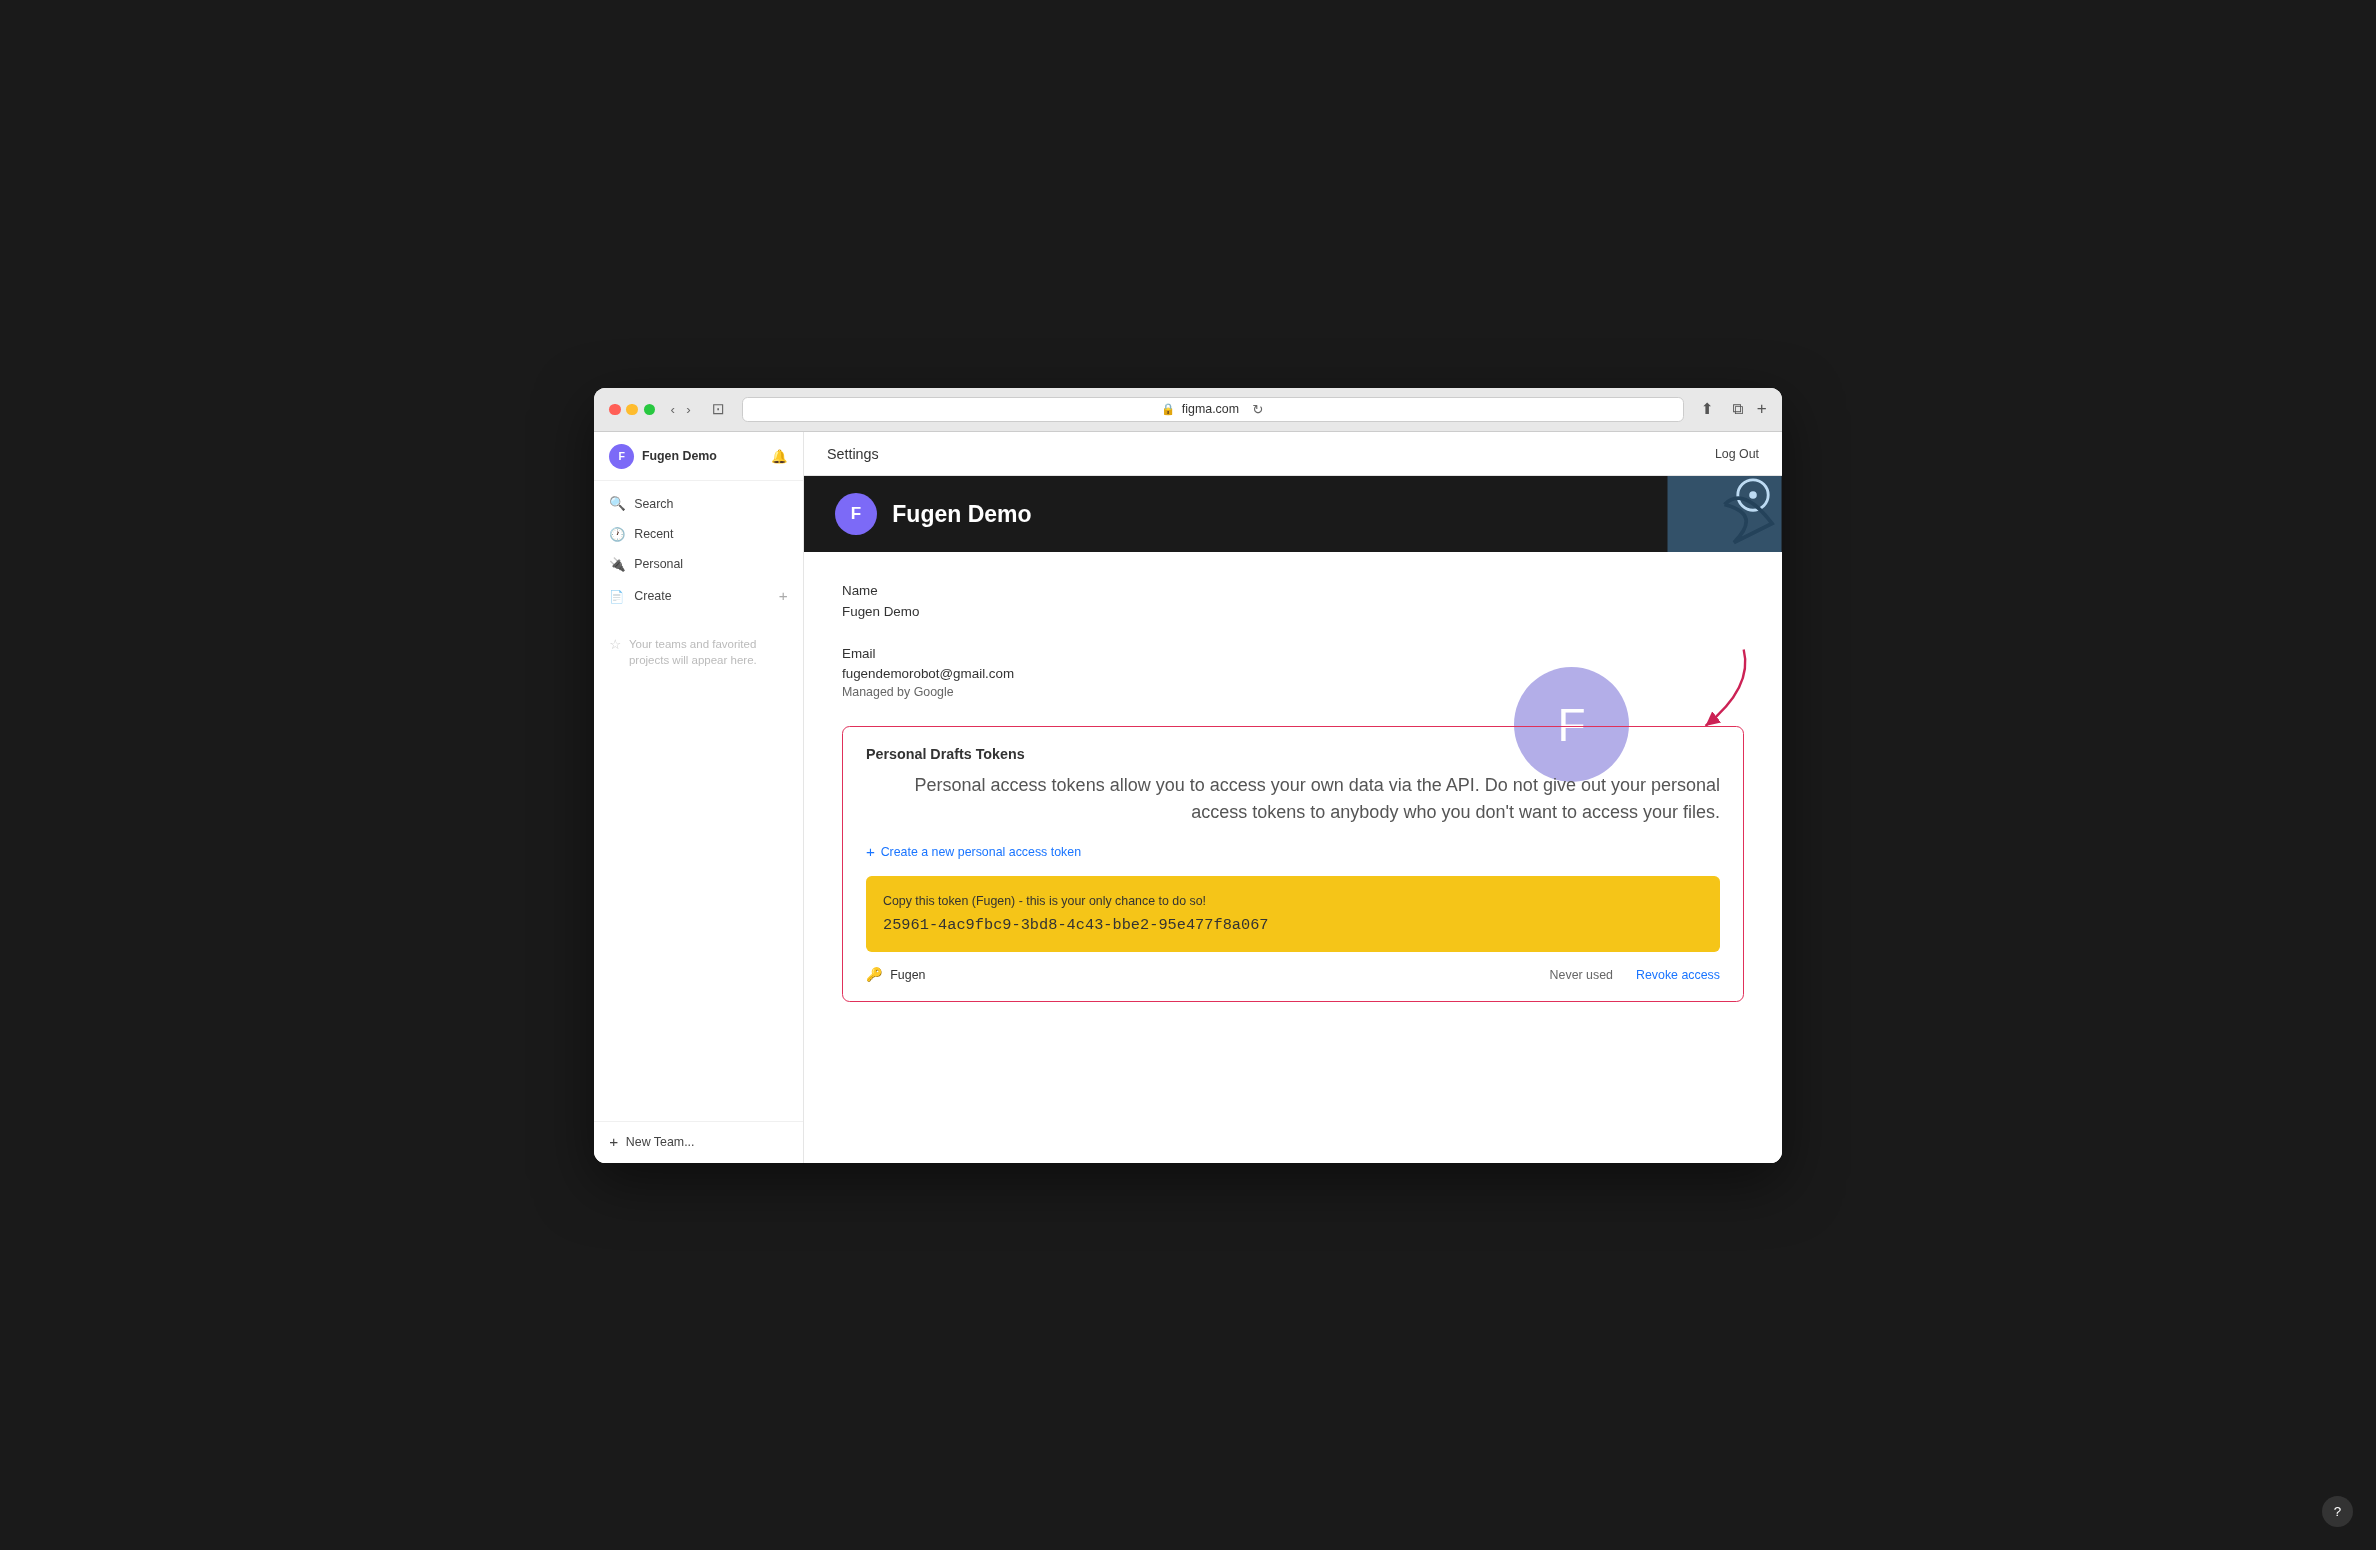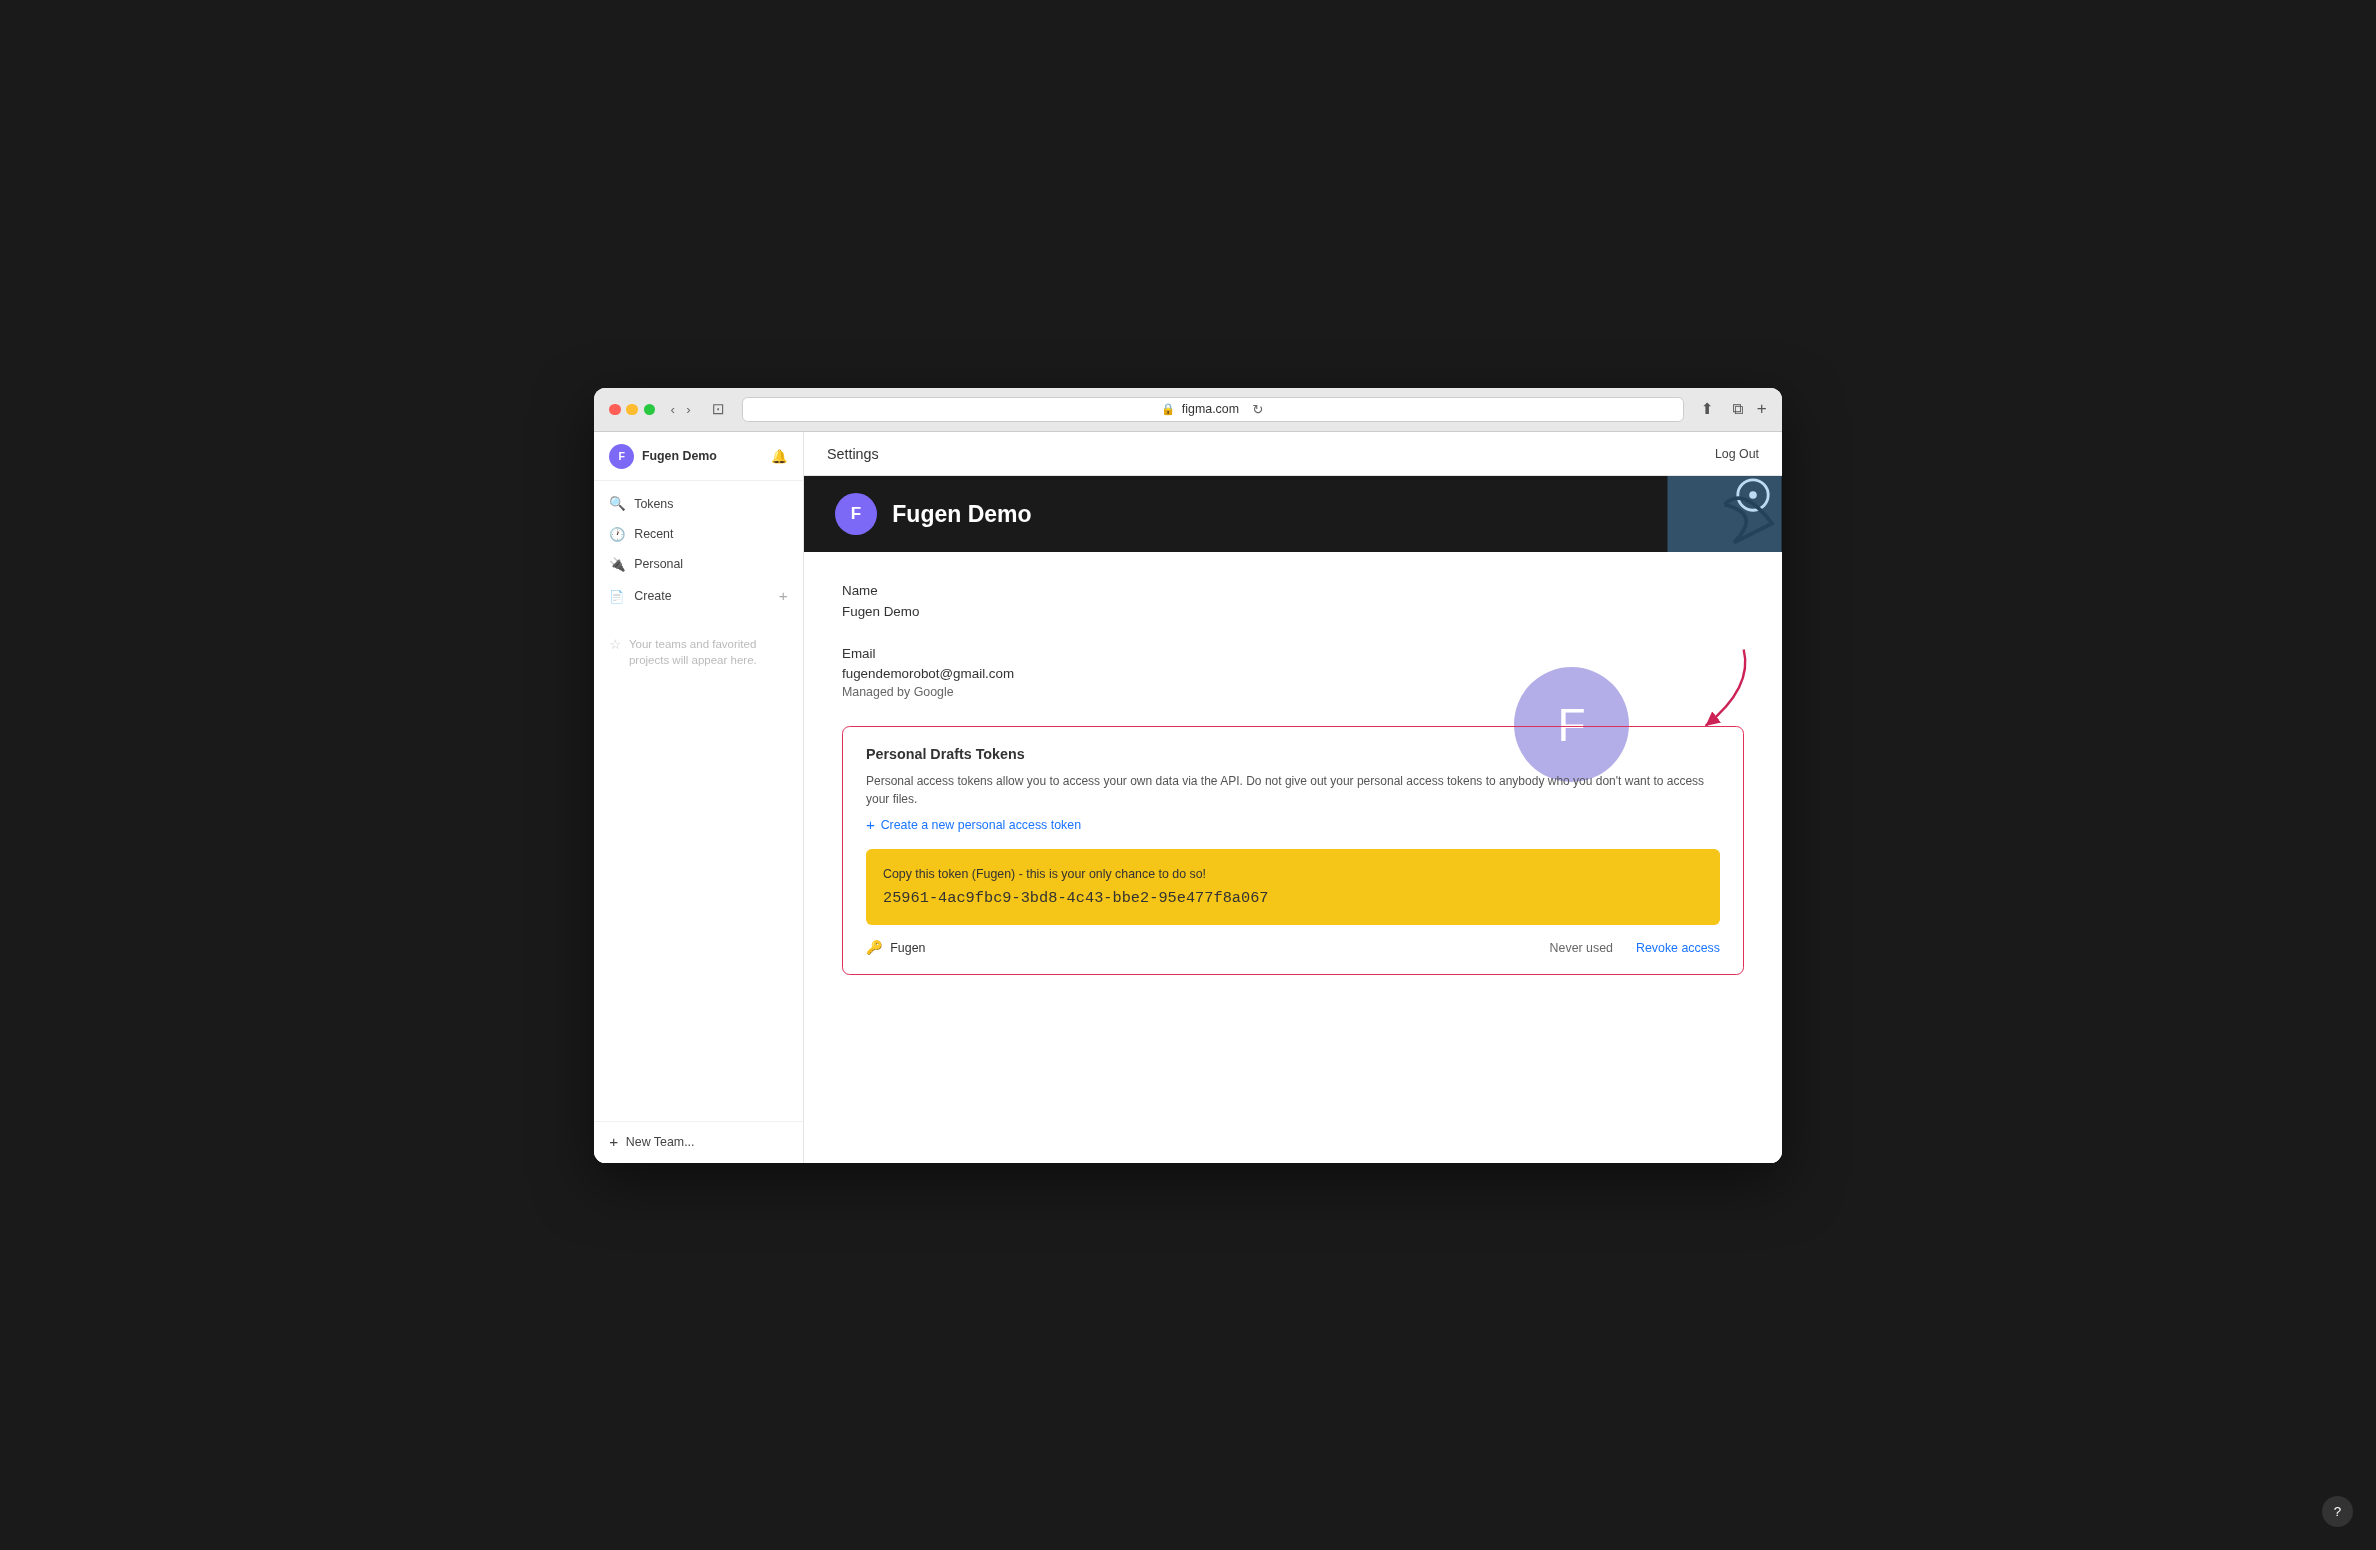--- a/index.html
+++ b/index.html
@@ -309,24 +309,25 @@
       margin-top: 15.3px;
       position: relative;
     }
     .tokens-title {
       font-size: 14.3px;
       font-weight: 600;
       color: #333;
       margin-bottom: 9.6px;
     }
     .tokens-description {
-      font-size: 12px;
+      font-size: 18px;
       color: #555;
       line-height: 1.5;
-      margin-bottom: 8px;
+      margin-bottom: 17px;
+      text-align: right;
     }
     .create-token-link {
       display: flex;
       align-items: center;
       gap: 5.7px;
       color: #1a75ff;
       font-size: 12.4px;
       cursor: pointer;
       text-decoration: none;
       margin-bottom: 15.3px;
@@ -432,21 +433,21 @@
           <div class="user-avatar-small">
             <span>F</span>
           </div>
           <span class="user-name">Fugen Demo</span>
         </div>
         <span class="bell-icon">🔔</span>
       </div>
       <div class="sidebar-nav">
         <div class="sidebar-item">
           <span class="icon">🔍</span>
-          <span>Tokens</span>
+          <span>Search</span>
         </div>
         <div class="sidebar-item">
           <span class="icon">🕐</span>
           <span>Recent</span>
         </div>
         <div class="sidebar-item">
           <span class="icon">🔌</span>
           <span>Personal</span>
         </div>
         <div class="sidebar-drafts">

